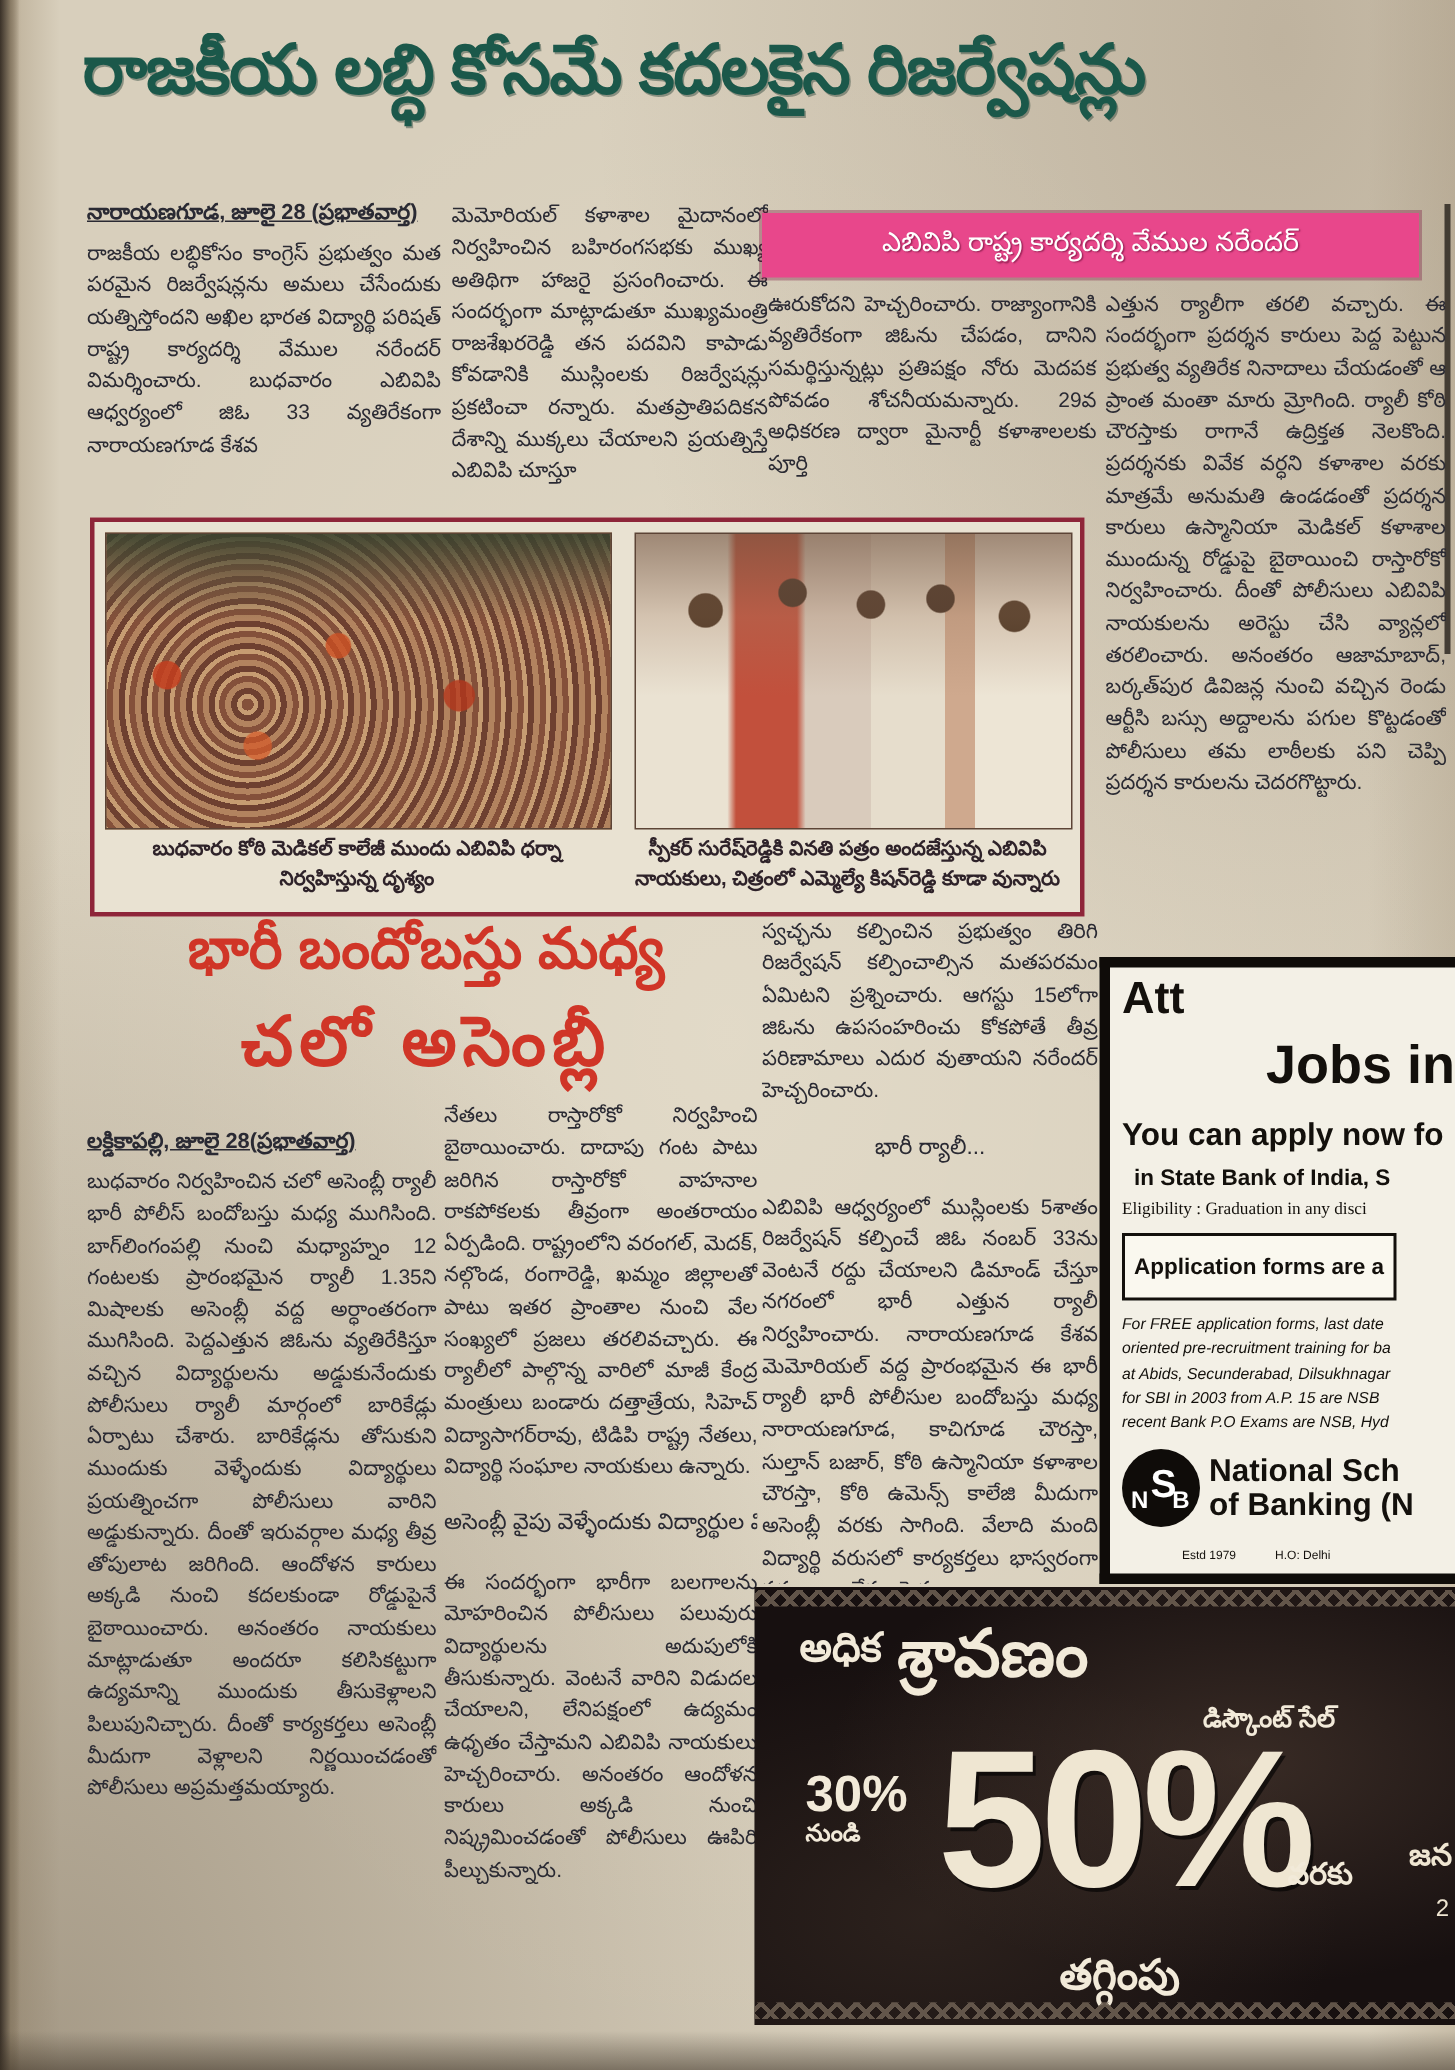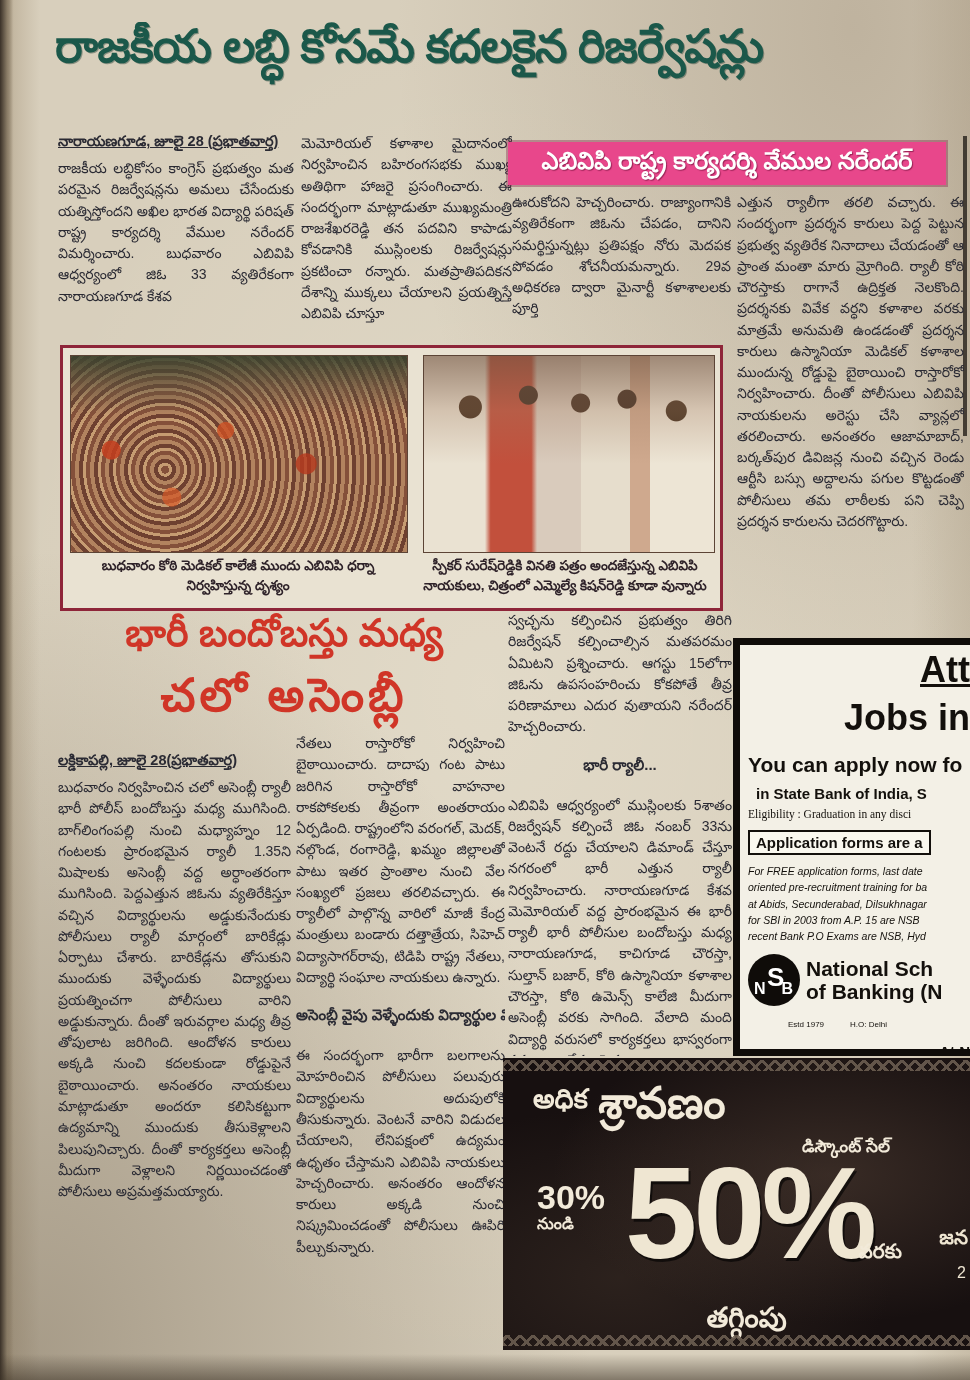--- a/index.html
+++ b/index.html
@@ -23,34 +23,34 @@
     position:absolute;left:55px;top:22px;width:900px;height:104px;margin:0;
     font-size:46px;font-weight:bold;line-height:1.05;
     color:var(--headline-green,#1b584a);
     white-space:nowrap;overflow:hidden;letter-spacing:-1px;
     text-shadow:1px 1px 0 rgba(20,50,40,.4);
   }
 
   .col{position:absolute;overflow:hidden;color:var(--ink,#2a2a33);}
   .col p{margin:0 0 7px;font-size:14px;line-height:1.52;text-align:justify;}
   .dateline{font-weight:bold;font-size:14.5px;text-decoration:underline;margin-bottom:5px;white-space:nowrap;overflow:hidden;}
-  .subhead{font-weight:bold;text-align:center;font-size:15px;margin:18px 0;white-space:nowrap;overflow:hidden;}
+  .subhead{font-weight:normal;text-align:center;font-size:15px;margin:18px 0;white-space:nowrap;overflow:hidden;}
 
   .a1c1{left:58px;top:133px;width:236px;height:212px;}
   .a1c2{left:301px;top:133px;width:211px;height:212px;}
   .a1c3{left:512px;top:192px;width:219px;height:149px;}
   .a1c4{left:737px;top:192px;width:227px;height:442px;}
 
   .banner{
     position:absolute;left:508px;top:142px;width:438px;height:43px;
     background:var(--banner-pink,#e8478b);
     box-shadow:0 0 0 2px rgba(120,20,60,.35);
     display:flex;align-items:center;justify-content:center;overflow:hidden;
   }
-  .banner span{color:#fff;font-weight:bold;font-size:24px;white-space:nowrap;text-shadow:1px 1px 1px rgba(100,10,50,.6);}
+  .banner span{color:#fff;font-weight:normal;font-size:18px;white-space:nowrap;text-shadow:1px 1px 1px rgba(100,10,50,.6);}
 
   .photo-box{
     position:absolute;left:60px;top:345px;width:657px;height:260px;
     border:3px solid var(--photo-border,#8e2539);
     background:#e9e2d2;
   }
   .photo{position:absolute;top:7px;height:196px;overflow:hidden;border:1px solid #5c4436;}
   .photo-left{left:7px;width:336px;
     background:
       linear-gradient(180deg, rgba(55,66,46,.88) 0%, rgba(96,84,62,.55) 16%, rgba(0,0,0,0) 30%),
@@ -80,26 +80,26 @@
   .a2c1{left:58px;top:752px;width:233px;height:608px;}
   .a2c2{left:296px;top:733px;width:209px;height:608px;}
   .a2c3{left:508px;top:610px;width:224px;height:446px;}
 
   .jobs-ad{
     position:absolute;left:733px;top:638px;width:237px;height:418px;
     background:#f3f0e6;color:#13100c;
     border-top:7px solid #0f0c09;border-left:7px solid #0f0c09;border-bottom:7px solid #0f0c09;
     overflow:hidden;padding:4px 0 0 8px;box-sizing:border-box;
   }
-  .att{font-size:36px;font-weight:bold;text-align:right;text-decoration:underline;white-space:nowrap;}
+  .att{font-size:30px;font-weight:bold;text-align:left;white-space:nowrap;}
   .jobs-title{font-size:36px;font-weight:bold;text-align:right;white-space:nowrap;margin-top:6px;}
   .jobs-line1{font-size:21px;font-weight:bold;white-space:nowrap;margin-top:14px;}
   .jobs-line2{font-size:15px;font-weight:bold;white-space:nowrap;margin-top:8px;padding-left:8px;}
   .jobs-elig{font-family:"Liberation Serif",serif;font-size:11.5px;white-space:nowrap;margin-top:6px;}
-  .jobs-forms{font-size:15px;font-weight:bold;border:2px solid #13100c;display:inline-block;padding:2px 6px;margin-top:10px;white-space:nowrap;background:#faf8ef;}
+  .jobs-forms{font-size:15px;font-weight:bold;border:2px solid #13100c;display:inline-block;padding:12px 6px;margin-top:10px;white-space:nowrap;background:#faf8ef;}
   .jobs-small{margin-top:8px;font-size:10.5px;line-height:1.55;white-space:nowrap;font-style:italic;}
   .jobs-small div{white-space:nowrap;}
   .nsb-row{display:flex;align-items:center;margin-top:10px;}
   .nsb-logo{position:relative;width:52px;height:52px;border-radius:50%;background:#0f0c09;flex:0 0 52px;}
   .nsb-logo .n{position:absolute;left:6px;bottom:8px;color:#fff;font-weight:bold;font-size:16px;}
   .nsb-logo .s{position:absolute;left:19px;top:8px;color:#fff;font-weight:bold;font-size:26px;}
   .nsb-logo .b{position:absolute;right:7px;bottom:8px;color:#fff;font-weight:bold;font-size:16px;}
   .nsb-name{margin-left:6px;font-weight:bold;font-size:21px;line-height:1.1;white-space:nowrap;}
   .jobs-foot{font-size:8px;margin-top:14px;white-space:nowrap;display:flex;gap:26px;padding-left:40px;}
   .jobs-at{font-weight:bold;font-size:15px;text-align:right;margin-top:14px;white-space:nowrap;}

